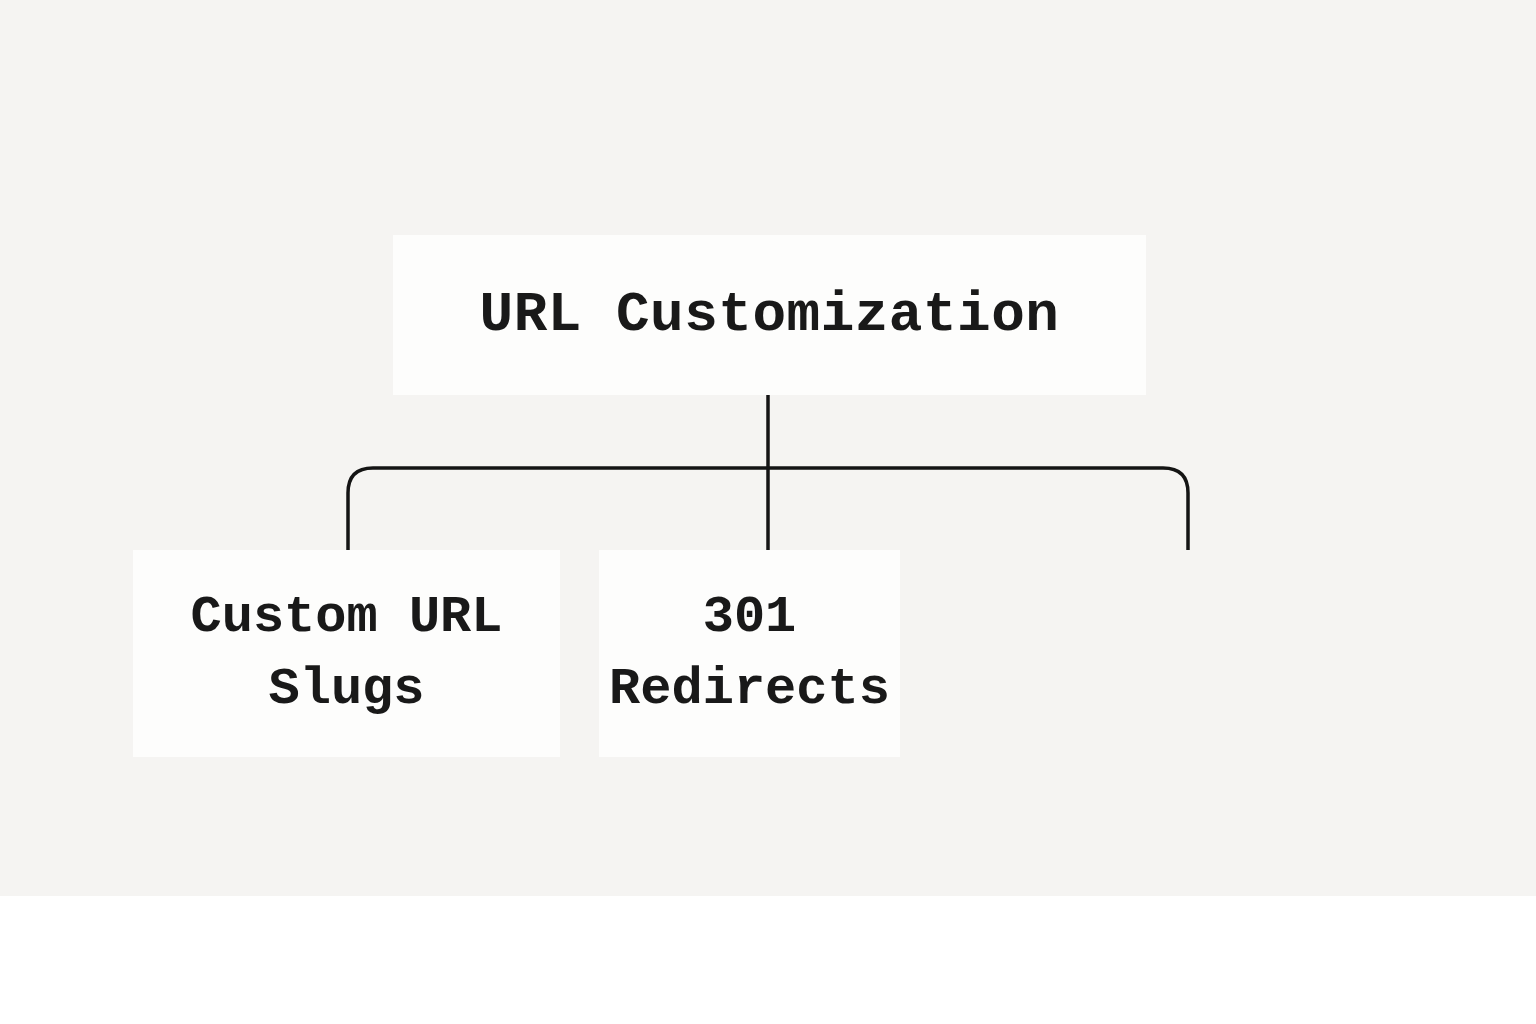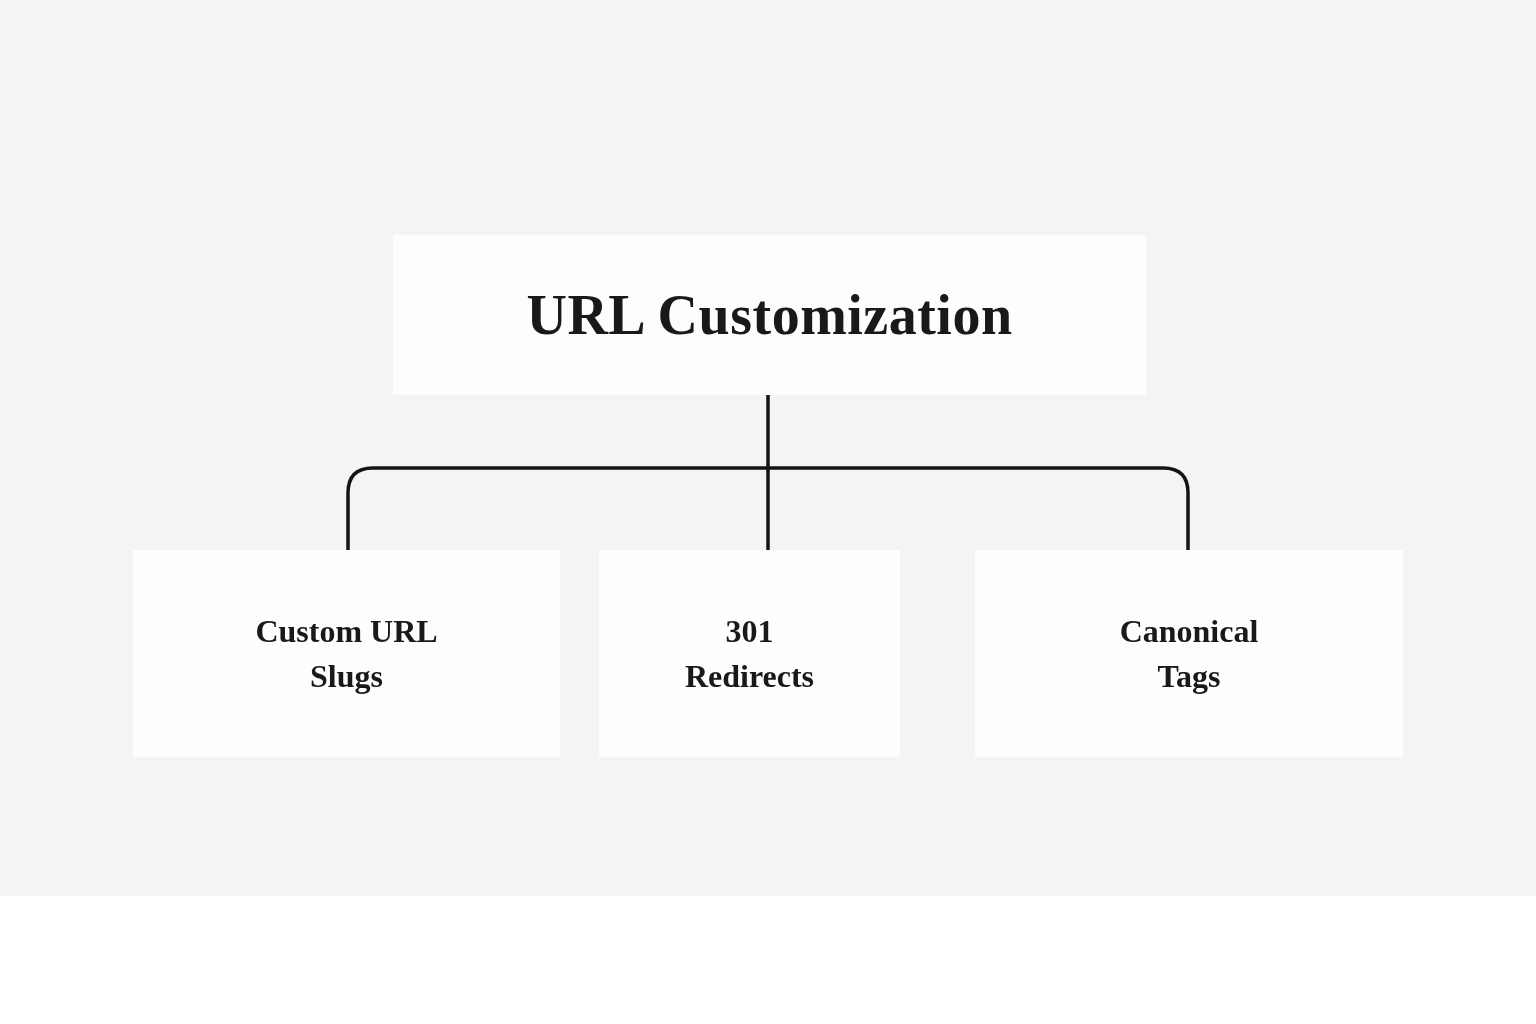--- a/index.html
+++ b/index.html
@@ -4,21 +4,21 @@
 <style>
   html, body {
     margin: 0;
     padding: 0;
   }
   .canvas {
     position: relative;
     width: 1536px;
     height: 896px;
     background: #f5f4f2;
-    font-family: Liberation Serif, serif;
+    font-family: Liberation Mono, monospace;
     overflow: hidden;
   }
   .node {
     position: absolute;
     background: #fdfdfc;
     display: flex;
     align-items: center;
     justify-content: center;
     text-align: center;
     color: #191919;
@@ -28,21 +28,21 @@
     left: 393px;
     top: 235px;
     width: 753px;
     height: 160px;
     font-size: 56px;
     letter-spacing: 0.5px;
   }
   .node.child {
     top: 550px;
     height: 207px;
-    font-size: 32px;
+    font-size: 52px;
     line-height: 1.38;
   }
   .node.child .label {
     padding: 0 20px;
   }
   #child-0 { left: 133px;  width: 427px; }
   #child-1 { left: 599px;  width: 301px; }
   #child-2 { left: 975px;  width: 428px; }
   svg.connectors {
     position: absolute;
@@ -70,17 +70,14 @@
   </div>
 
   <div class="node child" id="child-0">
     <span class="label">Custom URL<br>Slugs</span>
   </div>
 
   <div class="node child" id="child-1">
     <span class="label">301<br>Redirects</span>
   </div>
 
-  <div class="node child" id="child-2">
-    <span class="label">Canonical<br>Tags</span>
-  </div>
 
 </div>
 
 </body></html>

